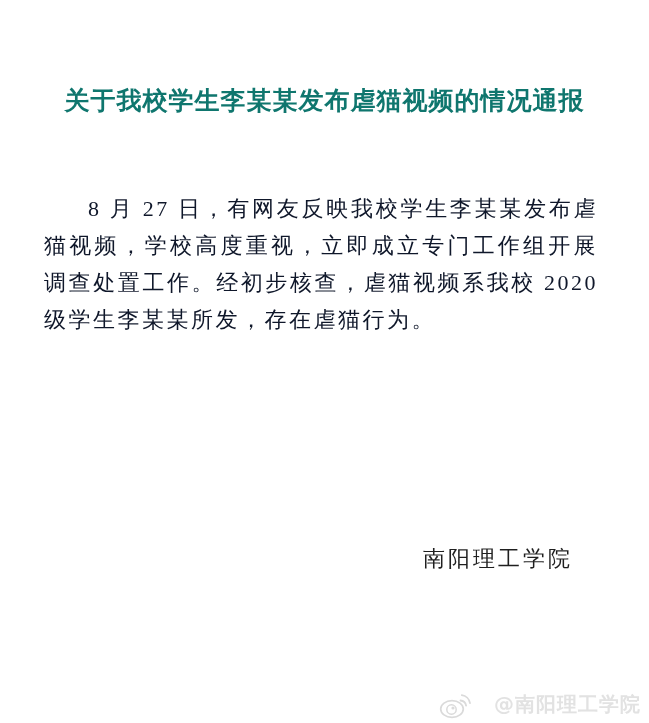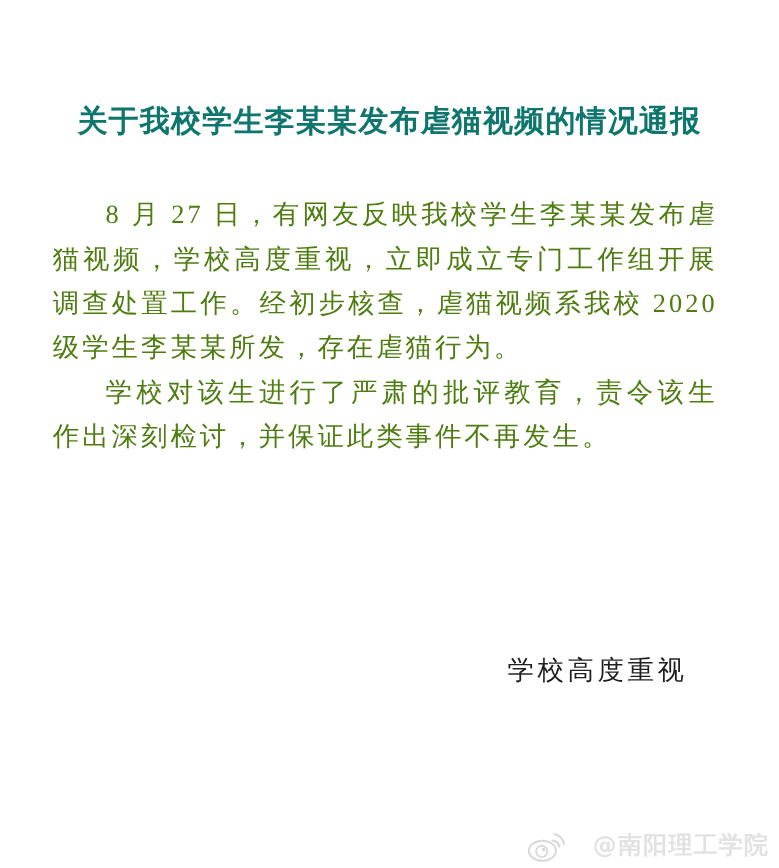--- a/index.html
+++ b/index.html
@@ -20,27 +20,27 @@
     text-align: center;
     font-family: "DejaVu Sans", "Liberation Sans", sans-serif;
     font-weight: bold;
     font-size: 25px;
     line-height: 34px;
     letter-spacing: 1px;
     color: #0f766e;
   }
   .body-text {
     position: absolute;
-    top: 160px;
+    top: 190px;
     left: 44px;
     width: 554px;
     font-size: 22px;
     line-height: 37px;
     letter-spacing: 2.5px;
-    color: #4d7c0f;
+    color: #0f172a;
     text-align: justify;
   }
   .body-text p {
     margin: 0;
     text-indent: 2em;
   }
   .signature {
     position: absolute;
     top: 540px;
     right: 56px;
@@ -74,25 +74,24 @@
 </style>
 </head>
 <body>
 
 <div class="page">
 
   <h1 class="title">关于我校学生李某某发布虐猫视频的情况通报</h1>
 
   <div class="body-text">
     <p>8 月 27 日，有网友反映我校学生李某某发布虐猫视频，学校高度重视，立即成立专门工作组开展调查处置工作。经初步核查，虐猫视频系我校 2020 级学生李某某所发，存在虐猫行为。</p>
-    <p>学校对该生进行了严肃的批评教育，责令该生作出深刻检讨，并保证此类事件不再发生。</p>
   </div>
 
   <div class="signature">
-    <div class="org">学校高度重视</div>
+    <div class="org">南阳理工学院</div>
   </div>
 
   <div class="watermark">
     <span>
       <svg width="33" height="29" viewBox="0 0 33 29" fill="none" xmlns="http://www.w3.org/2000/svg">
         <ellipse cx="13" cy="19" rx="11.3" ry="8.3" stroke="#dadada" stroke-width="1.7"></ellipse>
         <circle cx="12.5" cy="19.5" r="4.7" stroke="#dadada" stroke-width="1.5"></circle>
         <circle cx="14" cy="18" r="1.6" fill="#dadada"></circle>
         <path d="M21.5 10.5 C 24.3 10.7, 26.6 12.8, 27.1 15.6" stroke="#dadada" stroke-width="1.8" stroke-linecap="round"></path>
         <path d="M22.8 5.2 C 27 5.7, 30.4 9, 31 13.2" stroke="#dadada" stroke-width="1.8" stroke-linecap="round"></path>

